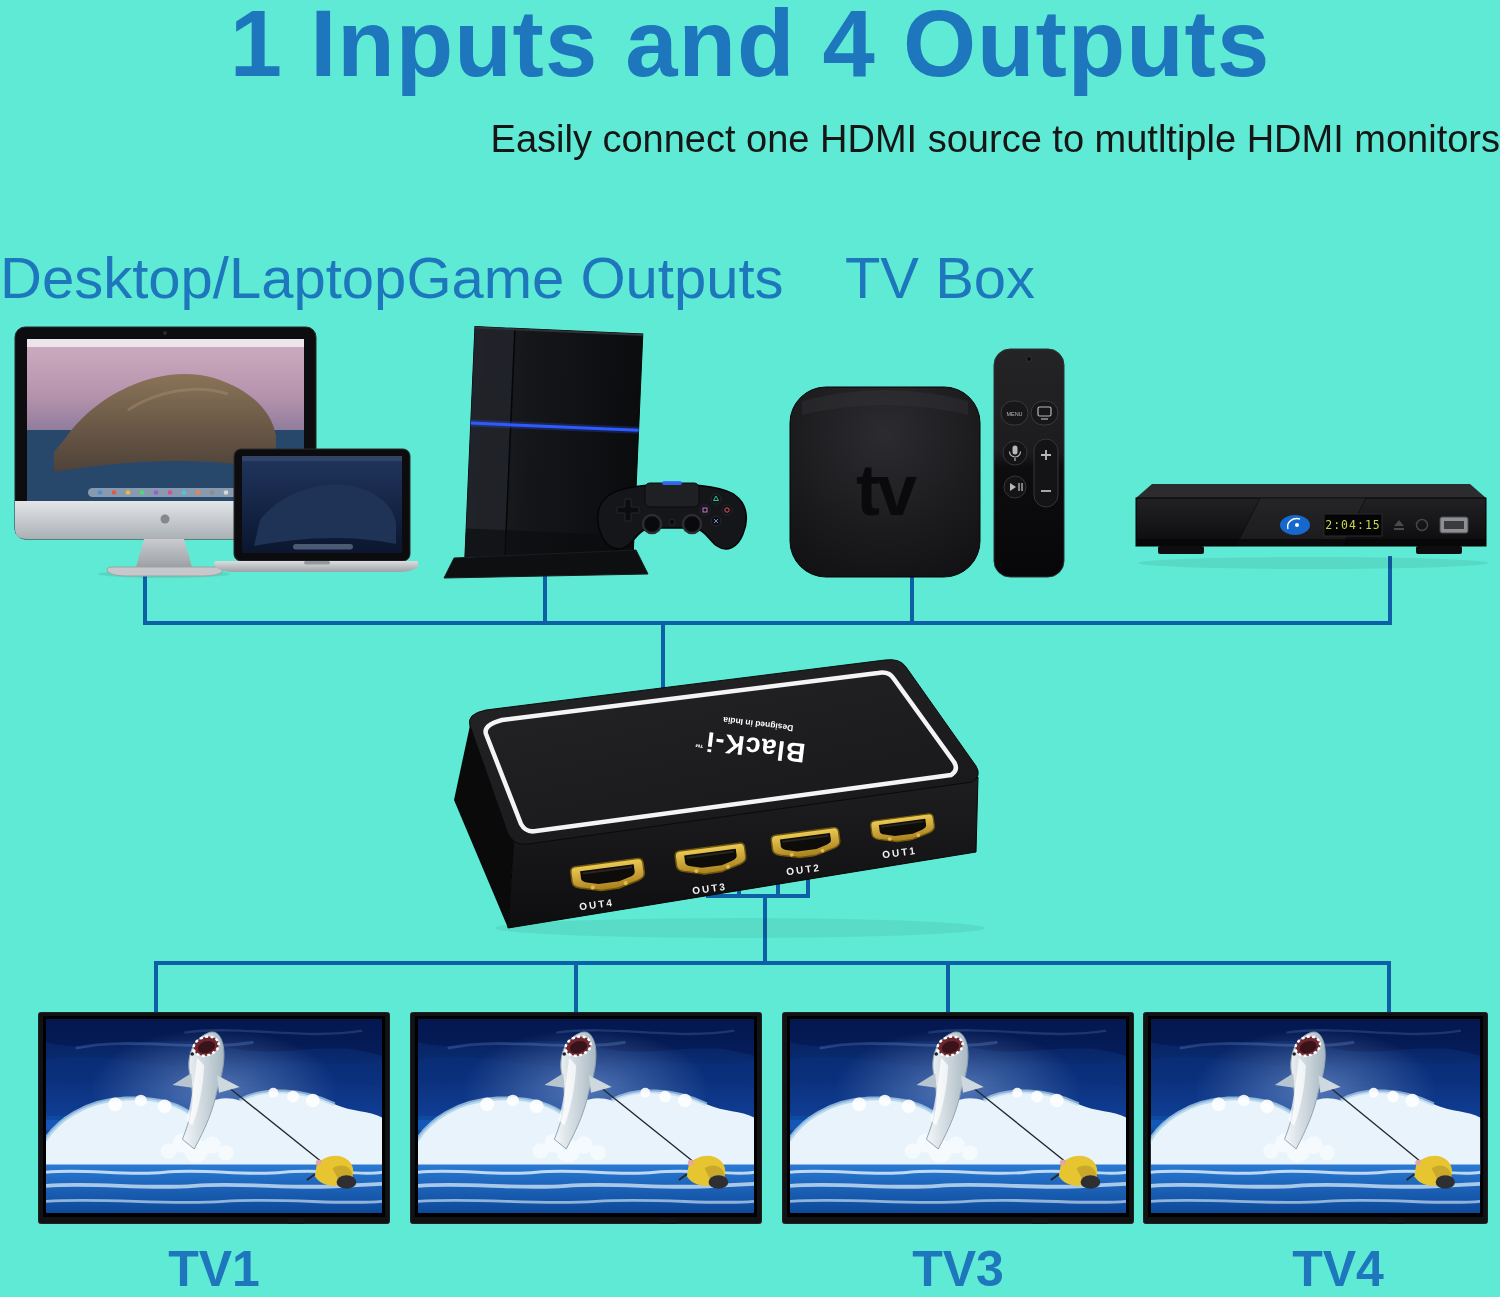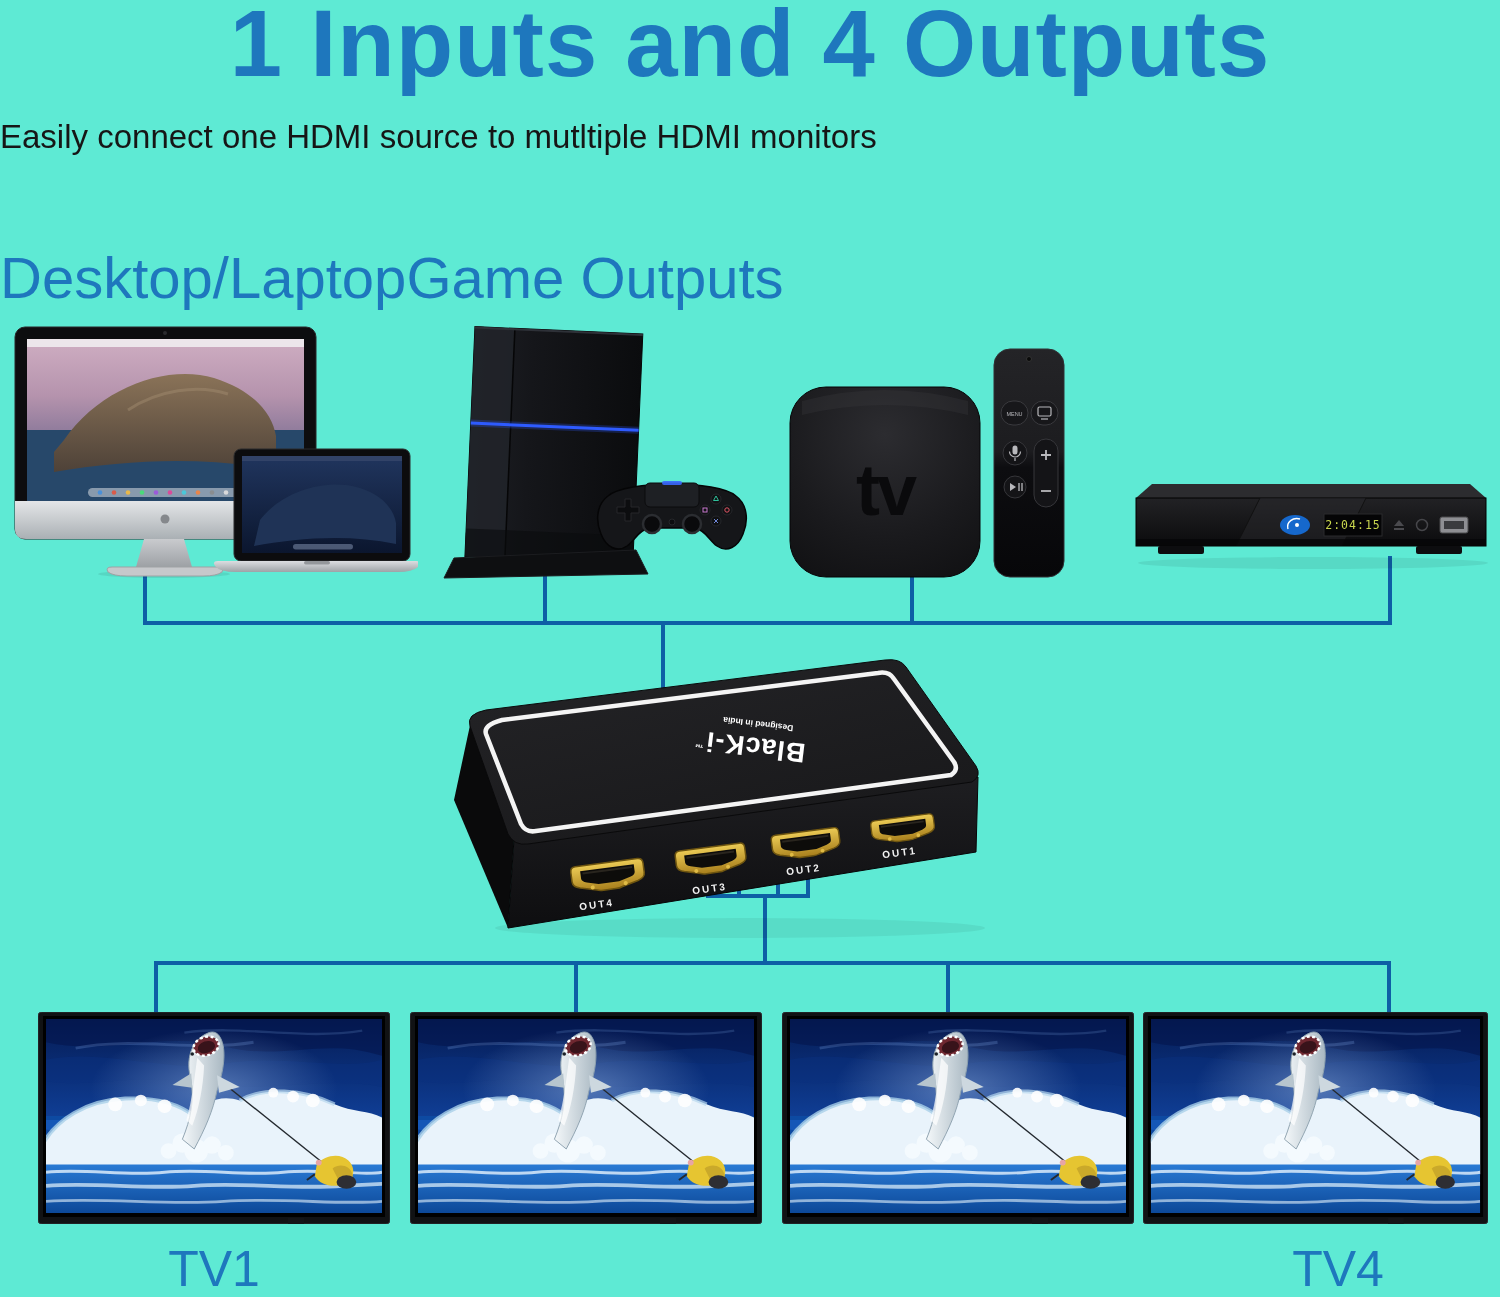--- a/index.html
+++ b/index.html
@@ -1,25 +1,25 @@
 <!DOCTYPE html>
 <html><head>
 <meta charset="utf-8">
 <style>
   html,body{margin:0;padding:0;background:#fff;}
   .page{position:relative;width:1500px;height:1297px;background:#5eead4;overflow:hidden;
         font-family:"Liberation Sans",sans-serif;}
   .title{position:absolute;top:-10px;left:0;width:100%;text-align:center;
          font-size:94px;font-weight:700;letter-spacing:1px;color:#1e77bd;}
-  .subtitle{position:absolute;top:118px;left:0;width:100%;text-align:left;
-            font-size:33px;font-weight:500;color:#161616;}
+  .subtitle{position:absolute;top:118px;left:0;width:100%;text-align:right;
+            font-size:38px;font-weight:500;color:#161616;}
   .src-label{position:absolute;top:244px;text-align:center;font-size:58px;
              font-weight:500;color:#1e77bd;white-space:nowrap;}
   .tv-label{position:absolute;top:1240px;text-align:center;font-size:50px;
-            font-weight:400;color:#1e77bd;}
+            font-weight:700;color:#1e77bd;}
   .abs{position:absolute;}
   svg{display:block;}
   .port-label{font-family:"Liberation Sans",sans-serif;font-size:10px;font-weight:700;
               letter-spacing:2px;fill:#f2f2f2;text-anchor:middle;}
   .brand-text{font-family:"Liberation Sans",sans-serif;font-weight:700;fill:#ffffff;text-anchor:middle;}
   .clock{font-family:"DejaVu Sans Mono",monospace;font-size:11.5px;letter-spacing:1px;fill:#c9d64e;text-anchor:middle;}
   .tiny{font-family:"Liberation Sans",sans-serif;fill:#b8b8bc;}
 </style>
 </head>
 <body>
@@ -100,20 +100,21 @@
         </g>
       </symbol>
     </defs>
   </svg>
 
   <div class="title">1 Inputs and 4 Outputs</div>
   <div class="subtitle">Easily connect one HDMI source to mutltiple HDMI monitors</div>
 
   <div class="src-label" style="left:0;width:400px">Desktop/Laptop</div>
   <div class="src-label" style="left:402px;width:386px">Game Outputs</div>
+  <div class="src-label" style="left:822px;width:236px">TV Box</div>
 
   <svg class="abs" style="left:0;top:0" width="1500" height="1297">
     <g stroke="#0e5fa5" stroke-width="4" fill="none">
       <g>
         <path d="M145,570 V625"></path>
         <path d="M545,568 V625"></path>
         <path d="M912,577 V625"></path>
         <path d="M1390,556 V625"></path>
         <path d="M143,623 H1392"></path>
         <path d="M663,623 V705"></path>
@@ -407,15 +408,16 @@
   <div class="abs" style="left:1143px;top:1012px">
     <svg width="345" height="212" viewBox="0 0 352 212" preserveAspectRatio="none">
       <rect width="352" height="212" rx="4" fill="#111214" stroke="#303236"></rect>
       <rect x="5" y="4" width="342" height="201" fill="#000"></rect>
       <use href="#sharkScene" x="8" y="7" width="336" height="194"></use>
       <rect x="250" y="206" width="16" height="6" fill="#141518"></rect>
     </svg>
   </div>
 
   <div class="tv-label" style="left:38px;width:352px">TV1</div>
+  <div class="tv-label" style="left:782px;width:352px">TV3</div>
   <div class="tv-label" style="left:1143px;width:390px">TV4</div>
 
 </div>
 
 </body></html>

